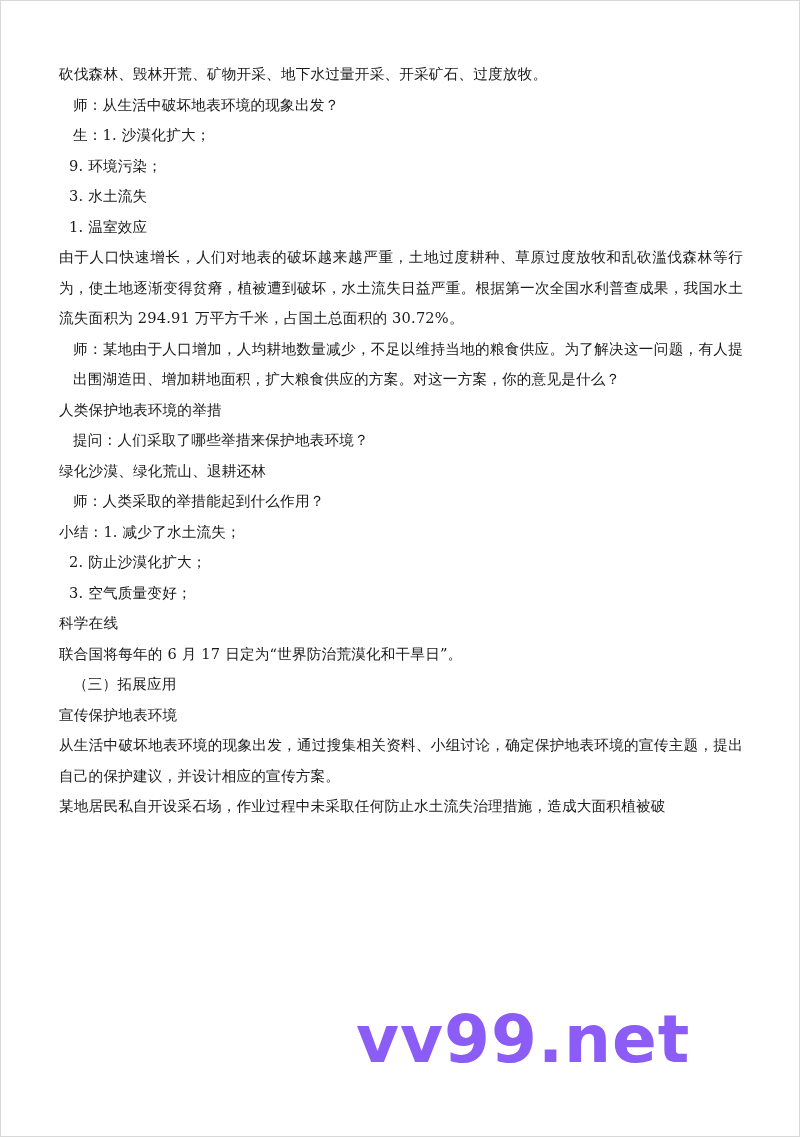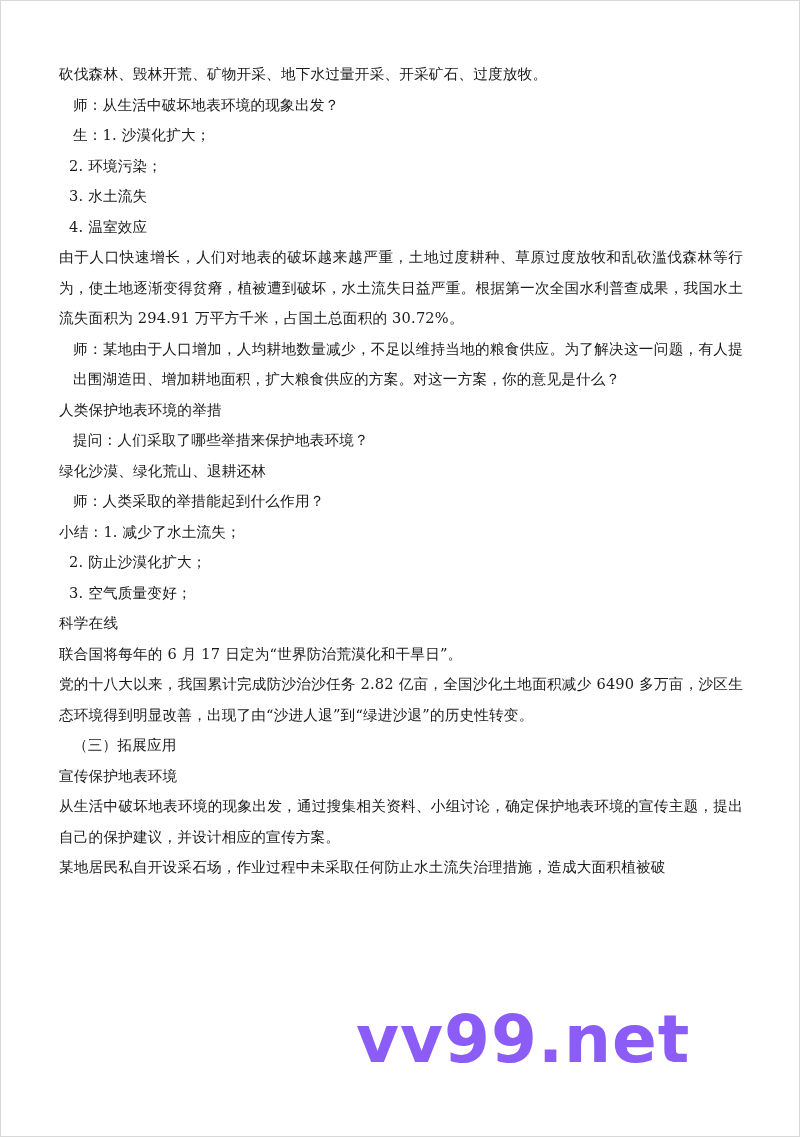--- a/index.html
+++ b/index.html
@@ -55,35 +55,34 @@
 </style>
 </head>
 <body>
 
 <div class="page">
   <div class="content">
 
     <div class="para flush">砍伐森林、毁林开荒、矿物开采、地下水过量开采、开采矿石、过度放牧。</div>
     <div class="para indent1">师：从生活中破坏地表环境的现象出发？</div>
     <div class="para indent1">生：1. 沙漠化扩大；</div>
-    <div class="para indent2">2. 环境污染；</div>
+    <div class="para indent2">9. 环境污染；</div>
     <div class="para indent2">3. 水土流失</div>
-    <div class="para indent2">4. 温室效应</div>
+    <div class="para indent2">1. 温室效应</div>
     <div class="para flush">由于人口快速增长，人们对地表的破坏越来越严重，土地过度耕种、草原过度放牧和乱砍滥伐森林等行为，使土地逐渐变得贫瘠，植被遭到破坏，水土流失日益严重。根据第一次全国水利普查成果，我国水土流失面积为 294.91 万平方千米，占国土总面积的 30.72%。</div>
     <div class="para indent1">师：某地由于人口增加，人均耕地数量减少，不足以维持当地的粮食供应。为了解决这一问题，有人提出围湖造田、增加耕地面积，扩大粮食供应的方案。对这一方案，你的意见是什么？</div>
     <div class="para flush">人类保护地表环境的举措</div>
     <div class="para indent1">提问：人们采取了哪些举措来保护地表环境？</div>
     <div class="para flush">绿化沙漠、绿化荒山、退耕还林</div>
     <div class="para indent1">师：人类采取的举措能起到什么作用？</div>
     <div class="para flush">小结：1. 减少了水土流失；</div>
     <div class="para indent2">2. 防止沙漠化扩大；</div>
     <div class="para indent2">3. 空气质量变好；</div>
     <div class="para flush">科学在线</div>
     <div class="para flush">联合国将每年的 6 月 17 日定为“世界防治荒漠化和干旱日”。</div>
-    <div class="para flush">党的十八大以来，我国累计完成防沙治沙任务 2.82 亿亩，全国沙化土地面积减少 6490 多万亩，沙区生态环境得到明显改善，出现了由“沙进人退”到“绿进沙退”的历史性转变。</div>
     <div class="para indent1">（三）拓展应用</div>
     <div class="para flush">宣传保护地表环境</div>
     <div class="para flush">从生活中破坏地表环境的现象出发，通过搜集相关资料、小组讨论，确定保护地表环境的宣传主题，提出自己的保护建议，并设计相应的宣传方案。</div>
     <div class="para flush">某地居民私自开设采石场，作业过程中未采取任何防止水土流失治理措施，造成大面积植被破</div>
 
   </div>
 
   <div class="watermark">vv99.net</div>
 </div>
 

